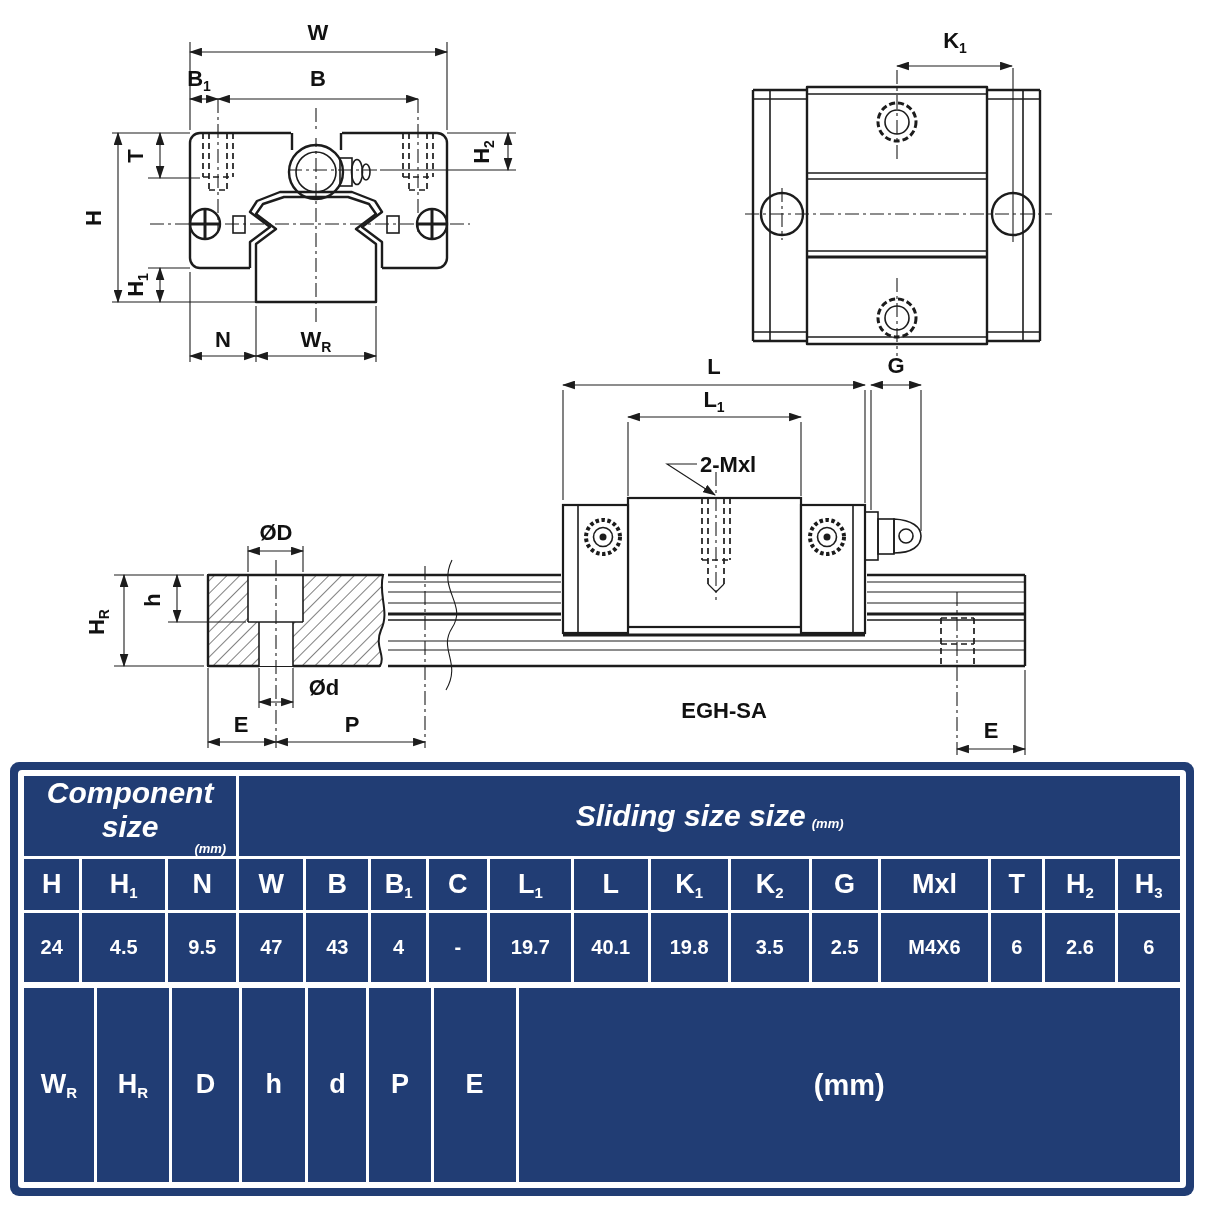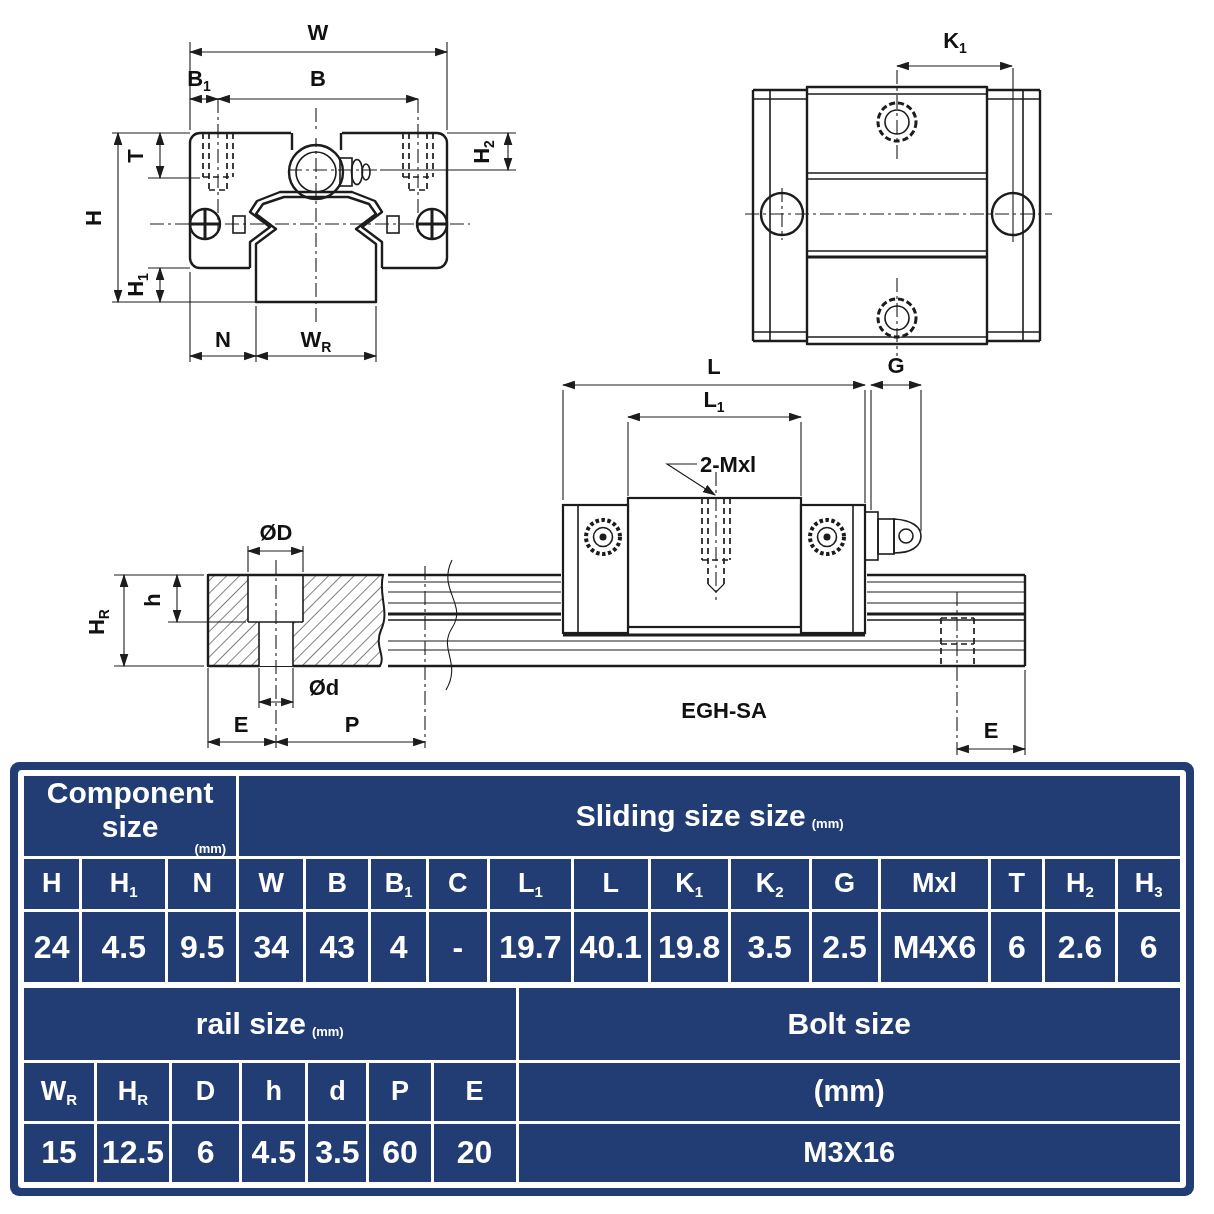--- a/index.html
+++ b/index.html
@@ -9,26 +9,26 @@
   
   .spec-block{position:absolute;left:10px;top:762px;width:1184px;height:434px;
               background:#213d74;border-radius:9px;box-sizing:border-box;padding:8px;}
   .spec-frame{width:100%;height:100%;border:3px solid #fff;border-radius:4px;
               box-sizing:border-box;display:flex;flex-direction:column;}
   table{border-collapse:collapse;width:100%;table-layout:fixed;color:#fff;}
   .t-top{height:51.5%;}
   .t-bot{height:48.5%;}
   td{border:3px solid #ffffff;text-align:center;vertical-align:middle;padding:0;
      color:#fff;font-weight:bold;overflow:hidden;}
-  .r-group-top{height:33%;} .r-head-top{height:28%;} .r-val-top{height:39%;}
+  .r-group-top{height:33%;font-style:italic;} .r-head-top{height:28%;} .r-val-top{height:39%;}
   .r-group-bot{height:38%;} .r-head-bot{height:31%;} .r-val-bot{height:31%;}
   .gtitle{font-size:30px;font-weight:bold;}
   .gunit{font-size:13px;font-weight:bold;text-align:right;padding-right:10px;margin-top:-3px;}
   .gunit-inline{font-size:13px;font-weight:bold;margin-left:6px;position:relative;top:2px;}
-  .hcell{font-size:27px;} .vcell{font-size:32px;}
+  .hcell{font-size:27px;} .vcell{font-size:20px;}
   .hsub{font-size:15px;vertical-align:-0.30em;}
   .bolt-big{font-size:29px;}
 </style>
 </head>
 <body>
 
 <div class="canvas">
 
 <svg width="1214" height="762" viewBox="0 0 1214 762">
   <defs>
@@ -357,21 +357,21 @@
         <td class="hcell"><span>G</span><span class="hsub"></span></td>
         <td class="hcell"><span>Mxl</span><span class="hsub"></span></td>
         <td class="hcell"><span>T</span><span class="hsub"></span></td>
         <td class="hcell"><span>H</span><span class="hsub">2</span></td>
         <td class="hcell"><span>H</span><span class="hsub">3</span></td>
       </tr>
       <tr class="r-val-top">
         <td class="vcell">24</td>
         <td class="vcell">4.5</td>
         <td class="vcell">9.5</td>
-        <td class="vcell">34</td>
+        <td class="vcell">47</td>
         <td class="vcell">43</td>
         <td class="vcell">4</td>
         <td class="vcell">-</td>
         <td class="vcell">19.7</td>
         <td class="vcell">40.1</td>
         <td class="vcell">19.8</td>
         <td class="vcell">3.5</td>
         <td class="vcell">2.5</td>
         <td class="vcell">M4X6</td>
         <td class="vcell">6</td>
@@ -386,47 +386,29 @@
         <col style="width:6.30%">
             <col style="width:6.47%">
             <col style="width:6.05%">
         <col style="width:5.71%">
             <col style="width:5.28%">
             <col style="width:5.54%">
         <col style="width:7.32%">
             <col style="width:57.33%">
       </colgroup>
       <tbody>
-            <tr class="r-group-bot">
-        <td colspan="7">
-          <span class="gtitle">rail size</span><span class="gunit-inline">(mm)</span>
-        </td>
-        <td>
-          <span class="gtitle">Bolt size</span>
-        </td>
-      </tr>
       <tr class="r-head-bot">
         <td class="hcell"><span>W</span><span class="hsub">R</span></td>
         <td class="hcell"><span>H</span><span class="hsub">R</span></td>
         <td class="hcell"><span>D</span><span class="hsub"></span></td>
         <td class="hcell"><span>h</span><span class="hsub"></span></td>
         <td class="hcell"><span>d</span><span class="hsub"></span></td>
         <td class="hcell"><span>P</span><span class="hsub"></span></td>
         <td class="hcell"><span>E</span><span class="hsub"></span></td>
         <td class="bolt-big">(mm)</td>
       </tr>
-      <tr class="r-val-bot">
-        <td class="vcell">15</td>
-        <td class="vcell">12.5</td>
-        <td class="vcell">6</td>
-        <td class="vcell">4.5</td>
-        <td class="vcell">3.5</td>
-        <td class="vcell">60</td>
-        <td class="vcell">20</td>
-        <td class="bolt-big">M3X16</td>
-      </tr>
     </tbody>
         </table>
 
   </div>
 </div>
 
 </div>
 
 </body></html>

